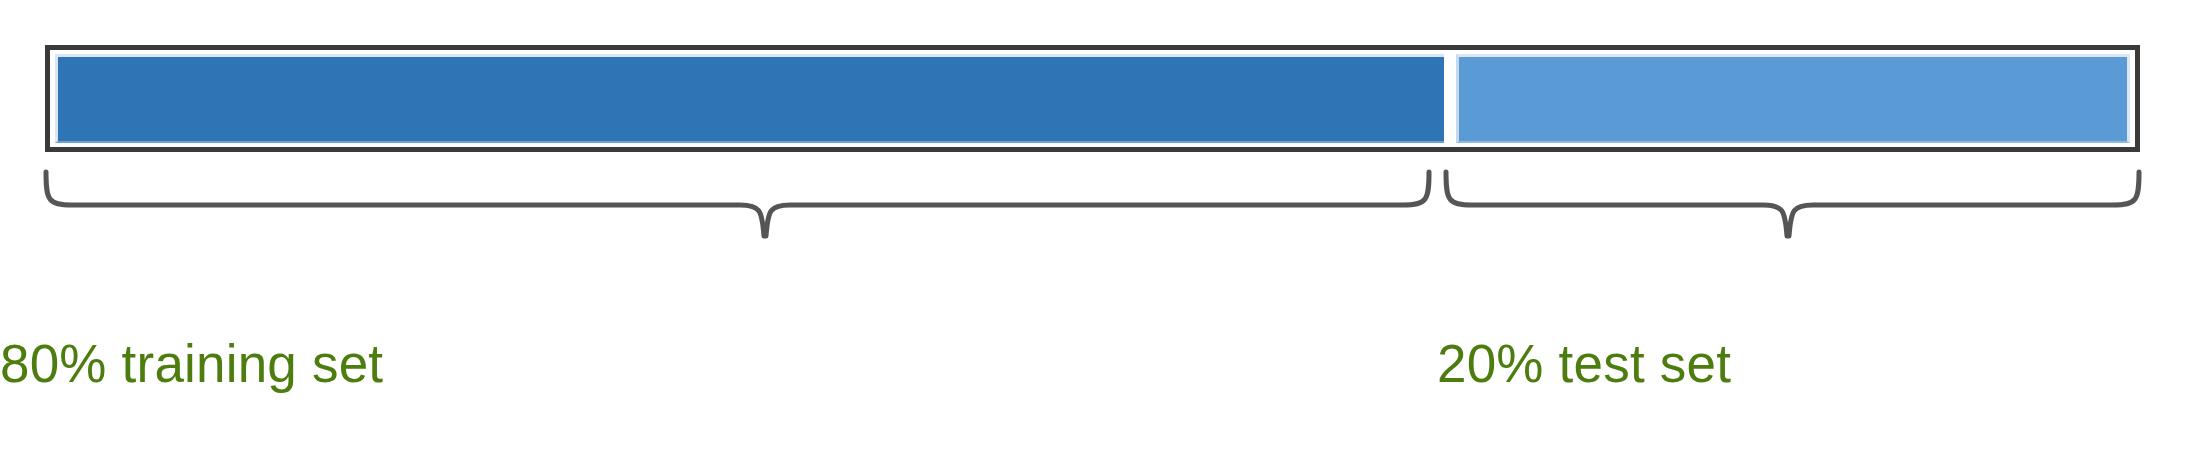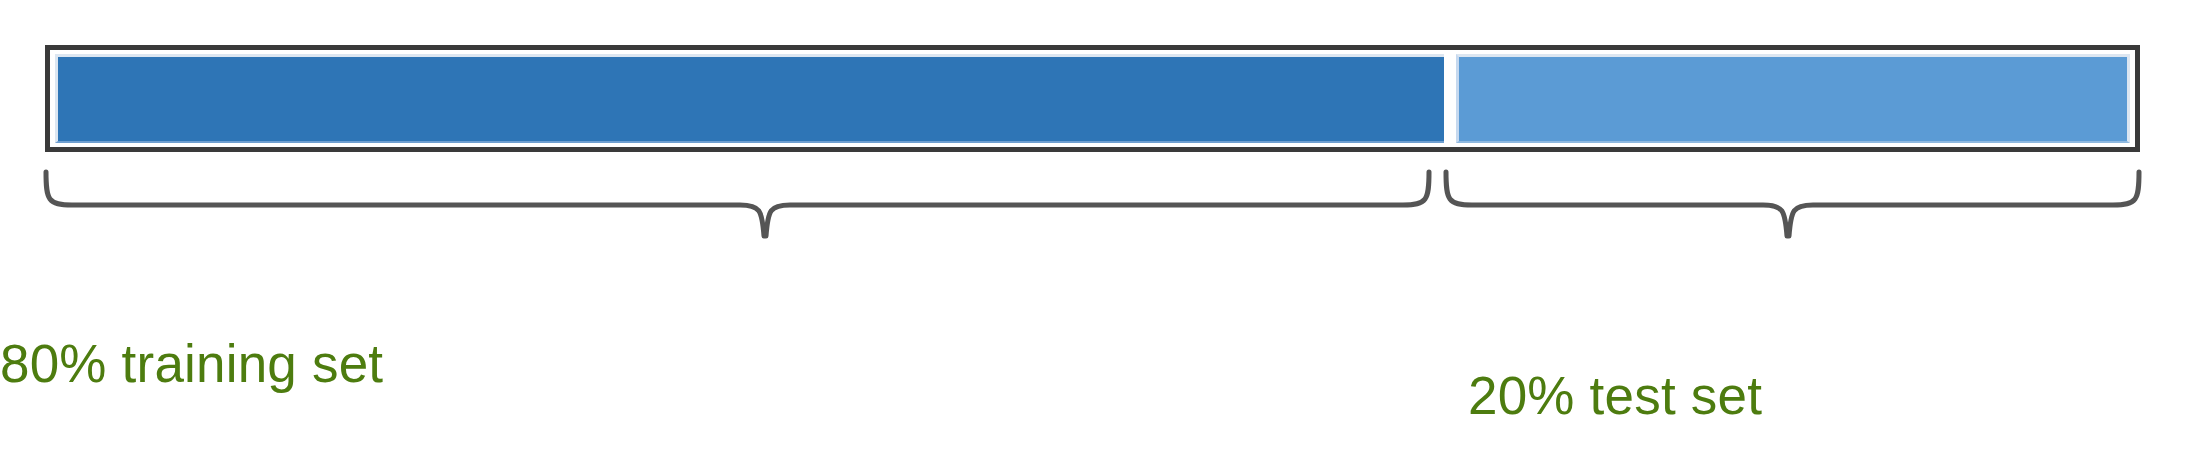--- a/index.html
+++ b/index.html
@@ -100,23 +100,22 @@
     letter-spacing: 0.2px;
     white-space: nowrap;
     text-align: left;
     font-weight: 400;
   }
   .label-train {
     left: 0;
     width: 1530px;
   }
   .label-test {
-    left: 1468px;
+    left: 1437px;
     width: 703px;
-    margin-top: 32px;
   }
 </style>
 </head>
 <body>
 
 <div id="diagram">
 
   <div class="bar-frame">
     <div class="bar-inner">
       <div class="seg seg-train"></div>

